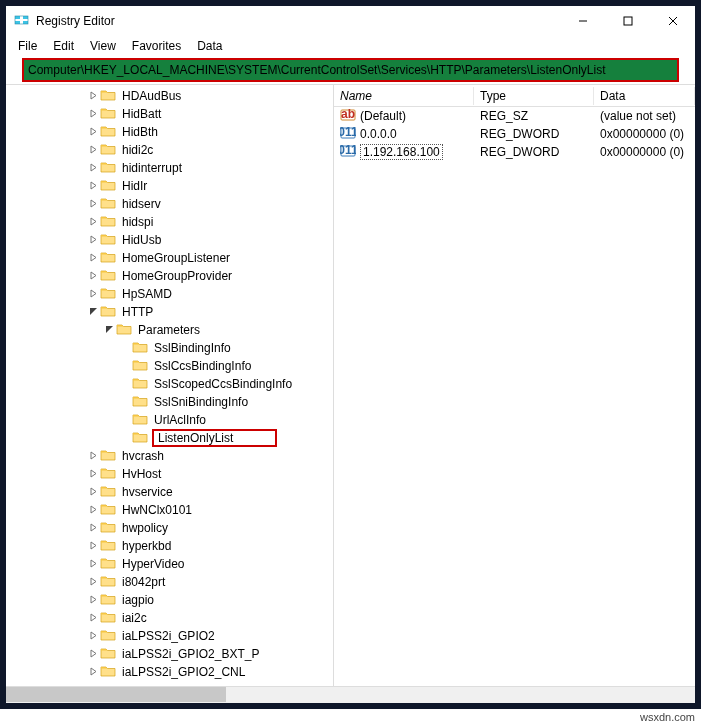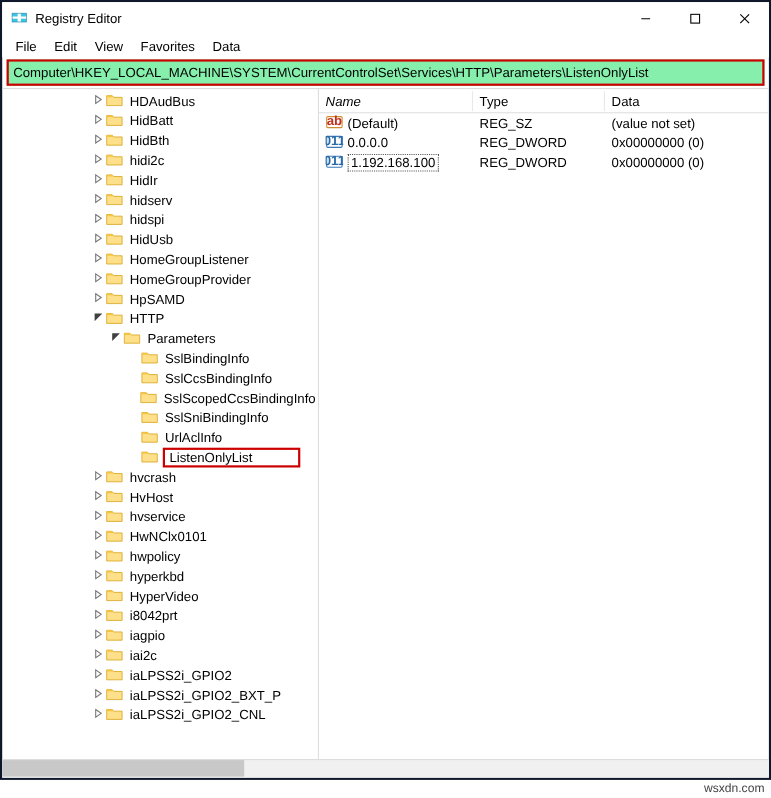--- a/index.html
+++ b/index.html
@@ -1,32 +1,32 @@
 <!DOCTYPE html>
 <html><head>
 <meta charset="utf-8">
 <style>
 * { box-sizing: border-box; margin: 0; padding: 0; font-family: "Segoe UI", Tahoma, sans-serif; font-size: 12px; }
 body { background: #fff; width: 701px; height: 725px; overflow: hidden; position: relative; }
 
-.window { width: 701px; height: 709px; border: 2px solid #0f172a; display: flex; flex-direction: column; background: #fff; }
+.window { width: 701px; height: 709px; border: 6px solid #0f172a; display: flex; flex-direction: column; background: #fff; }
 .titlebar { display: flex; align-items: center; height: 30px; background: #fff; }
 .titlebar .appicon { width: 16px; height: 16px; margin: 0 6px 0 8px; }
 .titlebar .title { flex: 1; font-size: 12px; }
 .winbtns { display: flex; }
 .winbtn { width: 45px; height: 29px; display: flex; align-items: center; justify-content: center; }
 
 .menubar { display: flex; height: 20px; align-items: center; padding: 0 4px; background: #fff; }
 .menubar .mi { padding: 2px 8px; }
 
-.addressbar { border: 2px solid #c00; margin: 2px 4px; padding: 3px 4px; background: #86efac; }
+.addressbar { border: 2px solid #c00; margin: 2px 16px; padding: 3px 4px; background: #15803d; }
 .addressbar input { border: none; outline: none; width: 100%; font-size: 12px; background: transparent; }
 
 .workarea { flex: 1; display: flex; border-top: 1px solid #ddd; overflow: hidden; }
-.tree { width: 288px; overflow: auto; border-right: 1px solid #ddd; padding: 2px 0; }
+.tree { width: 328px; overflow: auto; border-right: 1px solid #ddd; padding: 2px 0; }
 .list { flex: 1; overflow: auto; }
 .row { display: flex; align-items: center; height: 18px; padding-left: 0; }
 .twisty { width: 14px; text-align: center; color: #666; font-size: 10px; }
 .twisty.open { color: #000; }
 .folder { width: 16px; height: 14px; margin-right: 4px; flex-shrink:0; }
 .label { padding: 0 2px; }
 .selected { border: 2px solid #c00; display: inline-block; padding: 0px 40px 0px 2px; }
 .indent { display: inline-block; }
 
 .listhead { display: flex; border-bottom: 1px solid #e0e0e0; height: 22px; align-items: center; }
@@ -159,20 +159,33 @@
           <li>
             <div class="row">
               <span class="indent" style="width: 80px;"></span>
               <span class="twisty"><svg width="9" height="9">
                   <path d="M2 1 L7 4.5 L2 8 Z" fill="none" stroke="#777"></path>
                 </svg></span>
               <span><svg class="folder" viewBox="0 0 16 14">
                   <path d="M1 3 L6 3 L7.5 4.5 L15 4.5 L15 12 L1 12 Z" fill="#ffe08a" stroke="#d4a014" stroke-width="0.7"></path>
                   <path d="M1 3 L6 3 L7.5 4.5 L1 4.5 Z" fill="#f5c542"></path>
                 </svg></span>
+              <span class="label">hidinterrupt</span>
+            </div>
+          </li>
+          <li>
+            <div class="row">
+              <span class="indent" style="width: 80px;"></span>
+              <span class="twisty"><svg width="9" height="9">
+                  <path d="M2 1 L7 4.5 L2 8 Z" fill="none" stroke="#777"></path>
+                </svg></span>
+              <span><svg class="folder" viewBox="0 0 16 14">
+                  <path d="M1 3 L6 3 L7.5 4.5 L15 4.5 L15 12 L1 12 Z" fill="#ffe08a" stroke="#d4a014" stroke-width="0.7"></path>
+                  <path d="M1 3 L6 3 L7.5 4.5 L1 4.5 Z" fill="#f5c542"></path>
+                </svg></span>
               <span class="label">HidIr</span>
             </div>
           </li>
           <li>
             <div class="row">
               <span class="indent" style="width: 80px;"></span>
               <span class="twisty"><svg width="9" height="9">
                   <path d="M2 1 L7 4.5 L2 8 Z" fill="none" stroke="#777"></path>
                 </svg></span>
               <span><svg class="folder" viewBox="0 0 16 14">

